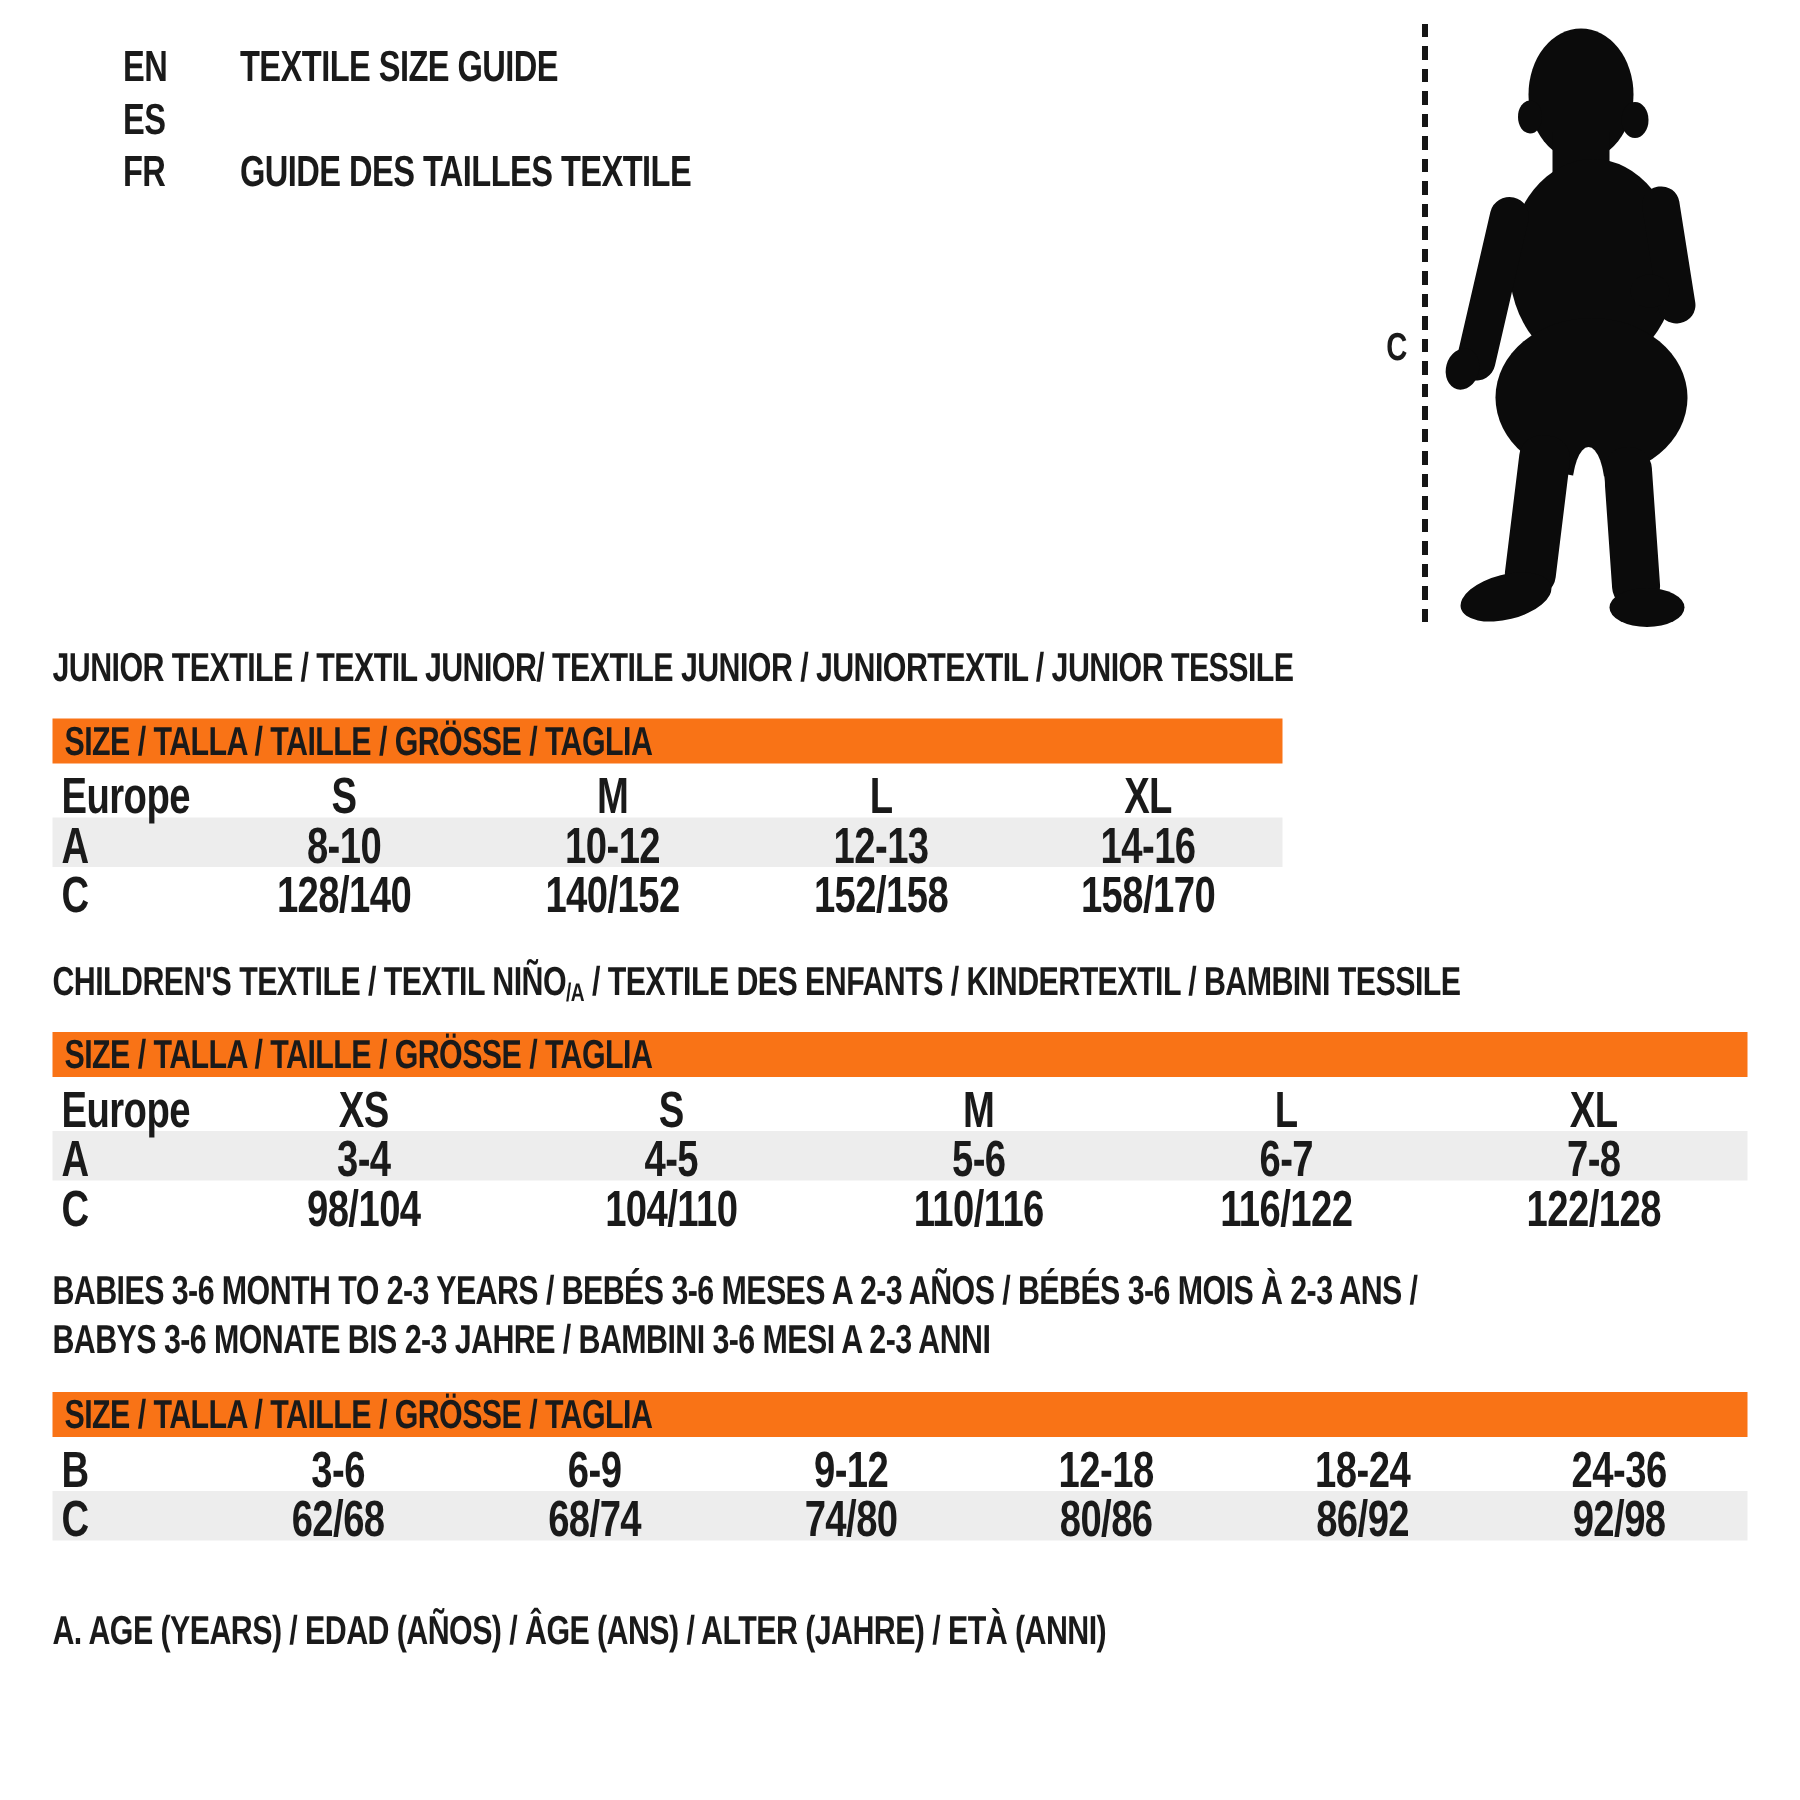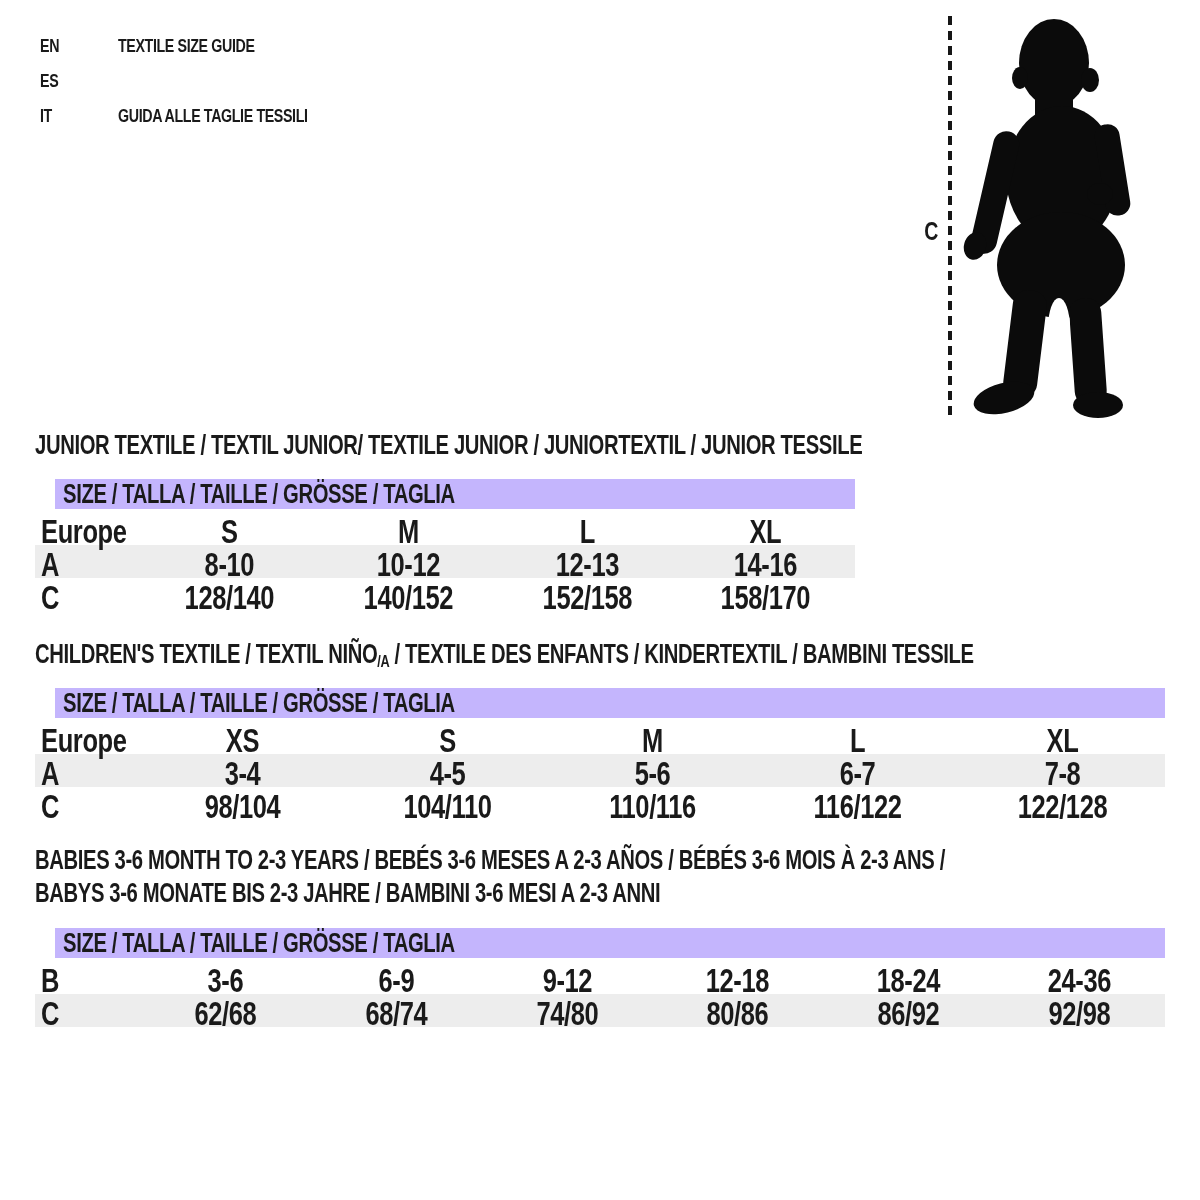--- a/index.html
+++ b/index.html
@@ -10,21 +10,21 @@
   }
   .abs{position:absolute;}
   
   .cond{display:inline-block;transform:scaleX(0.75);transform-origin:0 50%;
         white-space:nowrap;letter-spacing:-0.5px;}
   .cond-c{display:block;transform:scaleX(0.75);transform-origin:50% 50%;
         white-space:nowrap;letter-spacing:-0.5px;}
 
   
   .lang-block{left:40px;top:28px;}
-  .lang-row{display:flex;height:35px;align-items:center;font-size:19px;}
+  .lang-row{display:flex;height:35px;align-items:center;font-size:29px;margin-left:42px;}
   .lang-code{width:78px;}
 
   
   .figure-line{left:948px;top:16px;width:4px;height:402px;
     background:repeating-linear-gradient(to bottom,#161616 0px,#161616 9px,transparent 9px,transparent 15px);}
   .figure-label{left:916px;top:216px;font-size:26px;width:30px;text-align:center;}
   .baby-svg{left:962px;top:18px;}
 
   
   .section-title{font-size:27px;line-height:27px;}
@@ -32,22 +32,22 @@
   #children-title{left:35px;top:641px;}
   #babies-title{left:35px;top:844px;}
   #babies-title .tline{height:33px;line-height:33px;}
   .sub{font-size:17px;vertical-align:-4px;}
 
   
   .size-table{left:35px;}
   #junior-table{top:479px;width:820px;}
   #children-table{top:688px;width:1130px;}
   #babies-table{top:928px;width:1130px;}
-  .table-header{height:30px;line-height:30px;background:#c4b5fd;
-    padding-left:8px;font-size:27px;margin-bottom:3px;margin-left:20px;}
+  .table-header{height:30px;line-height:30px;background:#f97316;
+    padding-left:8px;font-size:27px;margin-bottom:3px;}
   .t-row{display:grid;height:33px;align-items:center;font-size:34px;}
   .t-row.stripe{background:#ededed;}
   .t-cell{text-align:center;transform:scaleX(0.75);transform-origin:50% 50%;
     white-space:nowrap;letter-spacing:-0.5px;}
   .t-cell.first{text-align:left;padding-left:8px;transform-origin:0 50%;}
 
   
   .legend{left:35px;top:1070px;}
   .legend-line{height:35px;line-height:35px;font-size:27px;}
 </style>
@@ -56,22 +56,22 @@
 
 <div class="abs lang-block">
   <div class="lang-row">
     <div class="lang-code"><span class="cond">EN</span></div>
     <div><span class="cond">TEXTILE SIZE GUIDE</span></div>
   </div>
   <div class="lang-row">
     <div class="lang-code"><span class="cond">ES</span></div>
   </div>
   <div class="lang-row">
-    <div class="lang-code"><span class="cond">IT</span></div>
-    <div><span class="cond">GUIDA ALLE TAGLIE TESSILI</span></div>
+    <div class="lang-code"><span class="cond">FR</span></div>
+    <div><span class="cond">GUIDE DES TAILLES TEXTILE</span></div>
   </div>
 </div>
 
 <div class="abs figure-line"></div>
 <div class="abs figure-label">
     <span class="cond-c">C</span>
   </div>
 <svg class="abs baby-svg" width="178" height="402" viewBox="0 0 178 402" xmlns="http://www.w3.org/2000/svg">
   <g fill="#0b0b0b">
     <ellipse cx="92" cy="45" rx="35" ry="44"></ellipse>
@@ -177,13 +177,14 @@
       <div class="t-cell">62/68</div>
       <div class="t-cell">68/74</div>
       <div class="t-cell">74/80</div>
       <div class="t-cell">80/86</div>
       <div class="t-cell">86/92</div>
       <div class="t-cell">92/98</div>
     </div>
   </div>
 
 <div class="abs legend">
+  <div class="legend-line"><span class="cond">A. AGE (YEARS) / EDAD (AÑOS) / ÂGE (ANS) / ALTER (JAHRE) / ETÀ (ANNI)</span></div>
 </div>
 
 </body></html>

